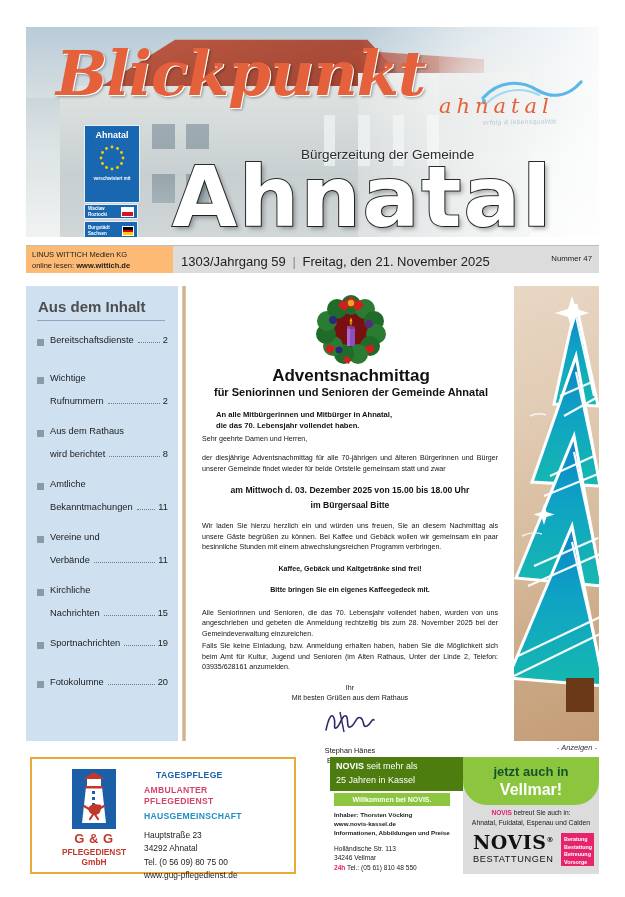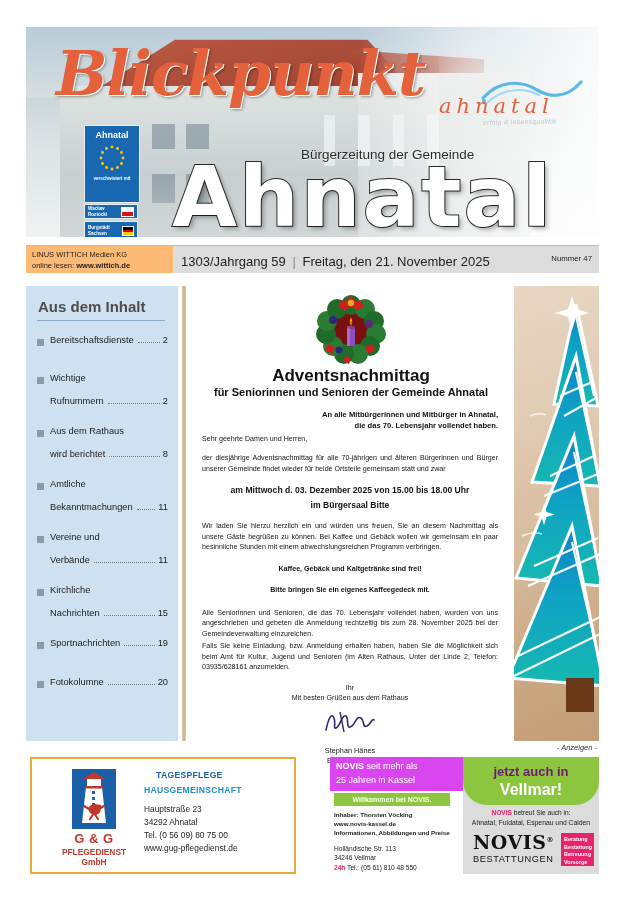--- a/index.html
+++ b/index.html
@@ -93,21 +93,21 @@
 
   .divider{position:absolute;left:182px;top:286px;width:4px;height:455px;
     background:linear-gradient(90deg,#e7d4bd,#c9a77f,#e7d4bd);}
 
   .article{position:absolute;left:192px;top:286px;width:318px;height:455px;background:#fff;}
   .wreath{position:absolute;left:50%;top:6px;transform:translateX(-50%);width:72px;height:72px;}
   .art-h1{position:absolute;left:0;right:0;top:80px;text-align:center;font-size:17px;
     font-weight:700;color:#111;}
   .art-h2{position:absolute;left:0;right:0;top:100px;text-align:center;font-size:11px;
     font-weight:700;color:#111;}
-  .art-lead{position:absolute;left:24px;right:12px;top:123px;text-align:right;font-size:7.6px;
+  .art-lead{position:absolute;left:24px;right:36px;top:123px;text-align:left;font-size:7.6px;
     font-weight:700;line-height:1.5;color:#111;}
   .art-body{position:absolute;left:10px;right:12px;top:148px;font-size:7.1px;line-height:1.48;
     color:#141414;}
   .art-body p{margin:0 0 7px 0;text-align:justify;}
   .art-body p.nojust{text-align:left;}
   .art-ctr{text-align:center!important;font-weight:700;}
   .art-ctr-big{text-align:center!important;font-weight:700;font-size:8.6px;line-height:1.45;}
   .sig-block{text-align:center;margin-top:10px;font-size:7.1px;line-height:1.5;}
   .sig-img{margin:4px auto 6px;width:60px;height:26px;}
   .sig-name{margin-top:2px;font-size:7.3px;line-height:1.45;}
@@ -125,38 +125,38 @@
     font-weight:700;color:#c0392b;letter-spacing:.5px;}
   .gg-sub{position:absolute;left:-11px;right:-11px;top:78px;text-align:center;font-size:8.4px;
     font-weight:700;color:#c0392b;}
   .gg-txt{position:absolute;left:112px;top:11px;right:8px;}
   .gg-t1{font-size:8.6px;font-weight:700;color:#1a5fa8;letter-spacing:.3px;margin-left:12px;}
   .gg-t2{font-size:8.6px;font-weight:700;color:#d4456b;letter-spacing:.3px;line-height:1.25;margin-top:5px;}
   .gg-t3{font-size:8.6px;font-weight:700;color:#1f8fc4;letter-spacing:.3px;margin-top:5px;}
   .gg-addr{margin-top:8px;font-size:8.4px;line-height:1.55;color:#1d1d1d;}
 
   .ad-novis-l{position:absolute;left:330px;top:757px;width:133px;height:117px;background:#fff;overflow:hidden;}
-  .nv-pink{position:absolute;left:0;top:0;width:133px;height:34px;background:#d946ef;}
+  .nv-pink{position:absolute;left:0;top:0;width:133px;height:34px;background:#4d7c0f;}
   .nv-pink .l1{position:absolute;left:6px;top:4px;font-size:9px;color:#fff;white-space:nowrap;}
   .nv-pink .l1 b{font-weight:700;}
   .nv-pink .l2{position:absolute;left:6px;top:18px;font-size:9px;color:#fff;white-space:nowrap;}
   .nv-green{position:absolute;left:4px;top:36px;width:116px;height:13px;background:#8cc63f;
     display:flex;align-items:center;justify-content:center;}
   .nv-green span{font-size:7px;font-weight:700;color:#fff;}
   .nv-body{position:absolute;left:4px;top:53px;right:3px;}
   .nv-body .b1{font-size:6.2px;font-weight:700;color:#1a1a1a;line-height:1.48;}
   .nv-body .b2{margin-top:6px;font-size:6.6px;color:#1a1a1a;line-height:1.5;}
   .nv-24{color:#e5246b;font-weight:700;}
   .nv-grey{position:absolute;left:0;top:49px;width:133px;height:68px;background:#dcdcdc;z-index:-1;}
 
   .ad-novis-r{position:absolute;left:463px;top:757px;width:136px;height:117px;background:#dcdcdc;overflow:hidden;}
   .nr-green{position:absolute;left:0;top:0;width:136px;height:48px;background:#8cc63f;
     border-bottom-left-radius:24px;border-bottom-right-radius:24px;}
   .nr-green .g1{position:absolute;left:0;right:0;top:7px;text-align:center;font-size:13px;
-    font-weight:700;color:#701a75;}
+    font-weight:700;color:#14532d;}
   .nr-green .g2{position:absolute;left:0;right:0;top:24px;text-align:center;font-size:16px;
     font-weight:700;color:#fff;}
   .nr-t1{position:absolute;left:0;right:0;top:52px;text-align:center;font-size:6.6px;color:#1a1a1a;}
   .nr-t1 b{color:#e5246b;font-weight:700;}
   .nr-t2{position:absolute;left:0;right:0;top:62px;text-align:center;font-size:6.8px;color:#1a1a1a;}
   .nr-logo{position:absolute;left:10px;top:76px;width:82px;}
   .nr-logo .nl1{font-family:"DejaVu Serif",serif;font-size:19px;font-weight:700;color:#111;
     letter-spacing:.5px;line-height:1;}
   .nr-logo .nl1 sup{font-size:7px;vertical-align:super;}
   .nr-logo .nl2{font-size:9.2px;color:#111;letter-spacing:.6px;margin-top:2px;}
@@ -455,20 +455,24 @@
           <path d="M17 38 c3 -4 9 -4 11 0 c2 4 -1 8 -5 8 c-4 0 -8 -4 -6 -8z" fill="#c0392b"></path>
           <path d="M22 44 l4 6 M22 44 l-4 6 M27 40 l5 -3 M17 40 l-5 -3" stroke="#c0392b" stroke-width="2.2" fill="none" stroke-linecap="round"></path>
           <circle cx="27" cy="38" r="2.6" fill="#c0392b"></circle>
         </svg>
       </div>
       <div class="gg-name">G &amp; G</div>
       <div class="gg-sub">PFLEGEDIENST GmbH</div>
     </div>
     <div class="gg-txt">
       <div class="gg-t1">TAGESPFLEGE</div>
+      <div class="gg-t2">
+        <div>AMBULANTER</div>
+        <div>PFLEGEDIENST</div>
+      </div>
       <div class="gg-t3">HAUSGEMEINSCHAFT</div>
       <div class="gg-addr">
         <div>Hauptstraße 23</div>
         <div>34292 Ahnatal</div>
         <div>Tel. (0 56 09) 80 75 00</div>
         <div>www.gug-pflegedienst.de</div>
       </div>
     </div>
   </div>
 

